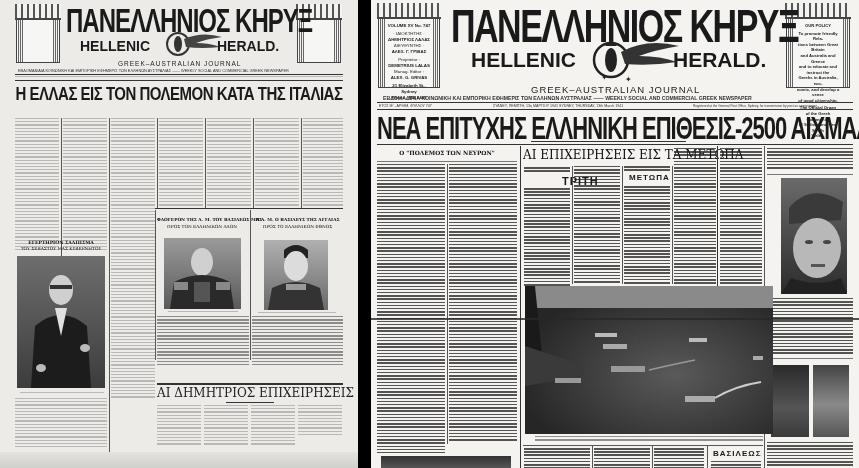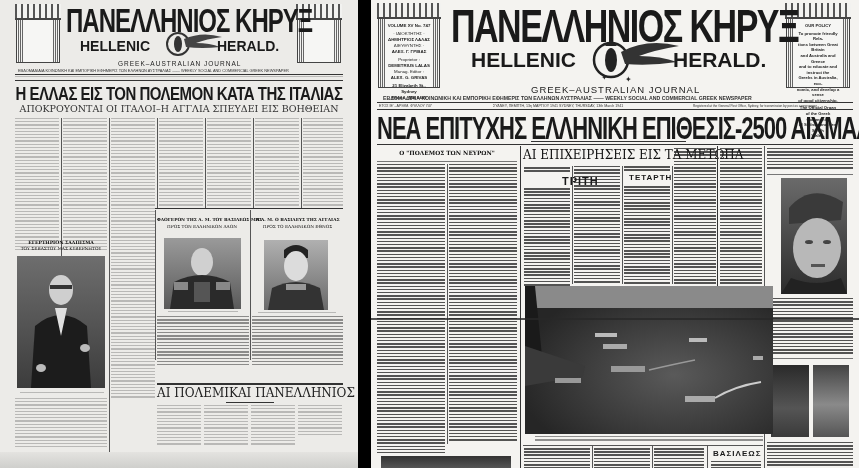--- a/index.html
+++ b/index.html
@@ -58,21 +58,20 @@
     </svg>
   </div>
   <div class="abs hh" style="left:217px;top:38px;font-size:14px;">HERALD.</div>
   <div class="abs sub" style="left:118px;top:60px;font-size:6.5px;letter-spacing:1px;">GREEK–AUSTRALIAN JOURNAL</div>
   <div class="abs tiny" style="left:18px;top:68px;font-size:3.9px;">ΕΒΔΟΜΑΔΙΑΙΑ ΚΟΙΝΩΝΙΚΗ ΚΑΙ ΕΜΠΟΡΙΚΗ ΕΦΗΜΕΡΙΣ ΤΩΝ ΕΛΛΗΝΩΝ ΑΥΣΤΡΑΛΙΑΣ —— WEEKLY SOCIAL AND COMMERCIAL GREEK NEWSPAPER</div>
   <div class="rule" style="left:15px;top:74px;width:328px;"></div>
   <div class="text-col light" style="left:15px;top:76px;width:328px;height:3px;"></div>
   <div class="rule" style="left:15px;top:80px;width:328px;"></div>
 
   <div class="headline hh" style="left:15px;top:82px;width:328px;font-size:15px;transform:scaleY(1.25);transform-origin:top;letter-spacing:-0.5px;">Η ΕΛΛΑΣ ΕΙΣ ΤΟΝ ΠΟΛΕΜΟΝ ΚΑΤΑ ΤΗΣ ΙΤΑΛΙΑΣ</div>
-  <div class="headline" style="left:15px;top:103px;width:328px;font-size:9.5px;color:#333;">ΑΠΟΚΡΟΥΟΝΤΑΙ ΟΙ ΙΤΑΛΟΙ–Η ΑΓΓΛΙΑ ΣΠΕΥΔΕΙ ΕΙΣ ΒΟΗΘΕΙΑΝ</div>
 
   <div class="text-col light" style="left:15px;top:118px;width:44px;height:134px;"></div>
   <div class="vrule" style="left:61px;top:118px;height:140px;"></div>
   <div class="text-col light" style="left:63px;top:118px;width:44px;height:134px;"></div>
   <div class="vrule" style="left:109px;top:118px;height:350px;"></div>
   <div class="text-col light" style="left:111px;top:118px;width:44px;height:280px;"></div>
   <div class="vrule" style="left:157px;top:118px;height:90px;"></div>
   <div class="text-col light" style="left:159px;top:118px;width:44px;height:88px;"></div>
   <div class="vrule" style="left:205px;top:118px;height:90px;"></div>
   <div class="text-col light" style="left:207px;top:118px;width:44px;height:88px;"></div>
@@ -121,21 +120,21 @@
       <path d="M20 10 Q32 0 44 10 L44 18 L20 18 Z" fill="#222"></path>
       <ellipse cx="32" cy="26" rx="12" ry="15" fill="#dcdcdc"></ellipse>
       <path d="M4 70 L8 48 Q32 36 56 48 L60 70 Z" fill="#333"></path>
       <rect x="22" y="44" width="20" height="6" fill="#999"></rect>
     </svg>
   </div>
   <div class="text-col light" style="left:258px;top:312px;width:78px;height:2px;"></div>
   <div class="text-col" style="left:252px;top:316px;width:91px;height:50px;"></div>
 
   <div class="rule" style="left:157px;top:383px;width:186px;height:1.5px;"></div>
-  <div class="headline" style="left:157px;top:386px;width:186px;font-size:12px;color:#222;">ΑΙ ΠΟΛΕΜΙΚΑΙ ΠΑΝΕΛΛΗΝΙΟΣ</div>
+  <div class="headline" style="left:157px;top:386px;width:186px;font-size:12px;color:#222;">ΑΙ ΔΗΜΗΤΡΙΟΣ ΕΠΙΧΕΙΡΗΣΕΙΣ</div>
   <div class="rule" style="left:226px;top:402px;width:48px;"></div>
   <div class="text-col light" style="left:157px;top:405px;width:44px;height:42px;"></div>
   <div class="text-col light" style="left:204px;top:405px;width:44px;height:42px;"></div>
   <div class="text-col light" style="left:251px;top:405px;width:44px;height:42px;"></div>
   <div class="text-col light" style="left:298px;top:405px;width:44px;height:32px;"></div>
   <div class="abs" style="left:0;top:452px;width:358px;height:16px;background:linear-gradient(180deg,#e4e3e0,#cfcfcc);"></div>
 </div>
 
 <div class="page page-right">
 
@@ -213,21 +212,21 @@
   <div class="headline" style="left:152px;top:148px;width:192px;font-size:12px;letter-spacing:0px;">ΑΙ ΕΠΙΧΕΙΡΗΣΕΙΣ ΕΙΣ ΤΑ ΜΕΤΩΠΑ</div>
   <div class="vrule" style="left:346px;top:146px;height:140px;background:#333;"></div>
 
   <div class="text-col dark" style="left:153px;top:167px;width:46px;height:6px;"></div>
   <div class="abs hh" style="left:156px;top:175px;font-size:11px;letter-spacing:1px;margin-left:35px;">ΤΡΙΤΗ</div>
   <div class="text-col dark" style="left:153px;top:188px;width:46px;height:98px;"></div>
   <div class="vrule" style="left:201px;top:166px;height:118px;"></div>
   <div class="text-col dark" style="left:203px;top:166px;width:46px;height:118px;"></div>
   <div class="vrule" style="left:251px;top:166px;height:118px;"></div>
   <div class="text-col dark" style="left:253px;top:166px;width:46px;height:6px;"></div>
-  <div class="abs hh" style="left:258px;top:173px;font-size:8px;letter-spacing:1px;">ΤΕΤΑΡΤΗ</div>
+  <div class="abs hh" style="left:258px;top:173px;font-size:8px;letter-spacing:1px;">ΜΕΤΩΠΑ</div>
   <div class="text-col dark" style="left:253px;top:186px;width:46px;height:98px;"></div>
   <div class="vrule" style="left:301px;top:166px;height:118px;"></div>
   <div class="text-col dark" style="left:303px;top:148px;width:42px;height:136px;"></div>
 
   <div class="text-col dark" style="left:349px;top:148px;width:42px;height:136px;"></div>
   <div class="vrule" style="left:393px;top:146px;height:322px;"></div>
   <div class="text-col dark" style="left:396px;top:148px;width:86px;height:22px;"></div>
   <div class="rule" style="left:396px;top:174px;width:86px;background:#777;"></div>
   <div class="photo" style="left:410px;top:178px;width:66px;height:116px;background:linear-gradient(180deg,#6a6a6a,#2c2c2c);">
     <svg width="66" height="116" viewBox="0 0 66 116">

